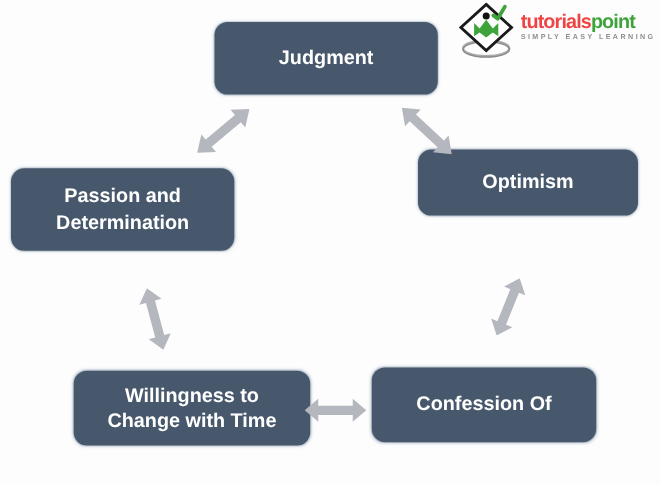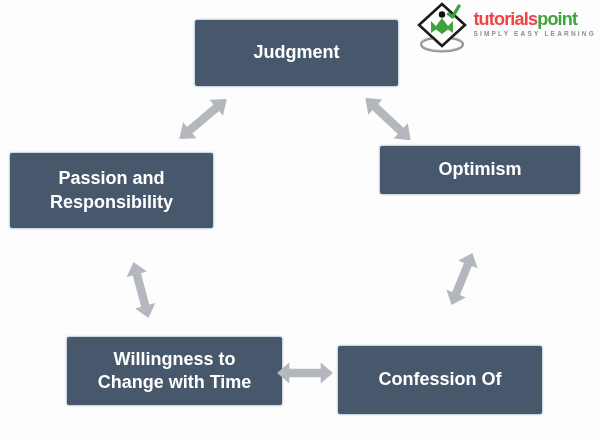--- a/index.html
+++ b/index.html
@@ -4,33 +4,33 @@
 <style>
   html,body { margin:0; padding:0; background:#ffffff; }
   .canvas {
     position:relative; width:600px; height:441px; background:#fdfdfd;
     font-family:"Liberation Sans", sans-serif; overflow:hidden;
   }
 
   
   .node {
     position:absolute; box-sizing:border-box;
-    background:#47586c; border-radius:2px;
+    background:#47586c; border-radius:12px;
     box-shadow:0 0 3px rgba(110,130,155,0.55), 0 0 0 1px rgba(160,180,200,0.25);
     display:flex; flex-direction:column; justify-content:center; align-items:center;
     color:#ffffff; font-weight:bold; font-size:18px; line-height:1.3;
     text-align:center; padding:4px 8px;
   }
   .node span { display:block; }
 
   #node-judgment    { left:195px; top:20px;  width:203px; height:66px; }
   #node-passion     { left:10px;  top:153px; width:203px; height:75px; }
-  #node-optimism    { left:380px; top:146px; width:200px; height:48px; }
+  #node-optimism    { left:380px; top:136px; width:200px; height:60px; }
   #node-willingness { left:67px;  top:337px; width:215px; height:68px; }
-  #node-confession  { left:338px; top:346px; width:204px; height:68px; }
+  #node-confession  { left:338px; top:334px; width:204px; height:68px; }
 
   
   .arrow { position:absolute; }
   .arrow svg { display:block; width:100%; height:100%; }
   #arrow-judgment-passion    { left:172px; top:106px; width:62px; height:26px; transform:rotate(-40deg); }
   #arrow-judgment-optimism   { left:357px; top:106px; width:62px; height:26px; transform:rotate(43deg); }
   #arrow-passion-willingness { left:112px; top:277px; width:58px; height:26px; transform:rotate(75deg); }
   #arrow-optimism-confession { left:434px; top:266px; width:56px; height:26px; transform:rotate(112deg); }
   #arrow-willingness-confession { left:277px; top:360px; width:56px; height:26px; }
 
@@ -68,21 +68,21 @@
     </div>
   </div>
 
   <div class="node" id="node-judgment">
     <span>Judgment</span>
     <span></span>
   </div>
 
   <div class="node" id="node-passion">
     <span>Passion and</span>
-    <span>Responsibility</span>
+    <span>Determination</span>
   </div>
 
   <div class="node" id="node-optimism">
     <span>Optimism</span>
     <span></span>
   </div>
 
   <div class="node" id="node-willingness">
     <span>Willingness to</span>
     <span>Change with Time</span>

